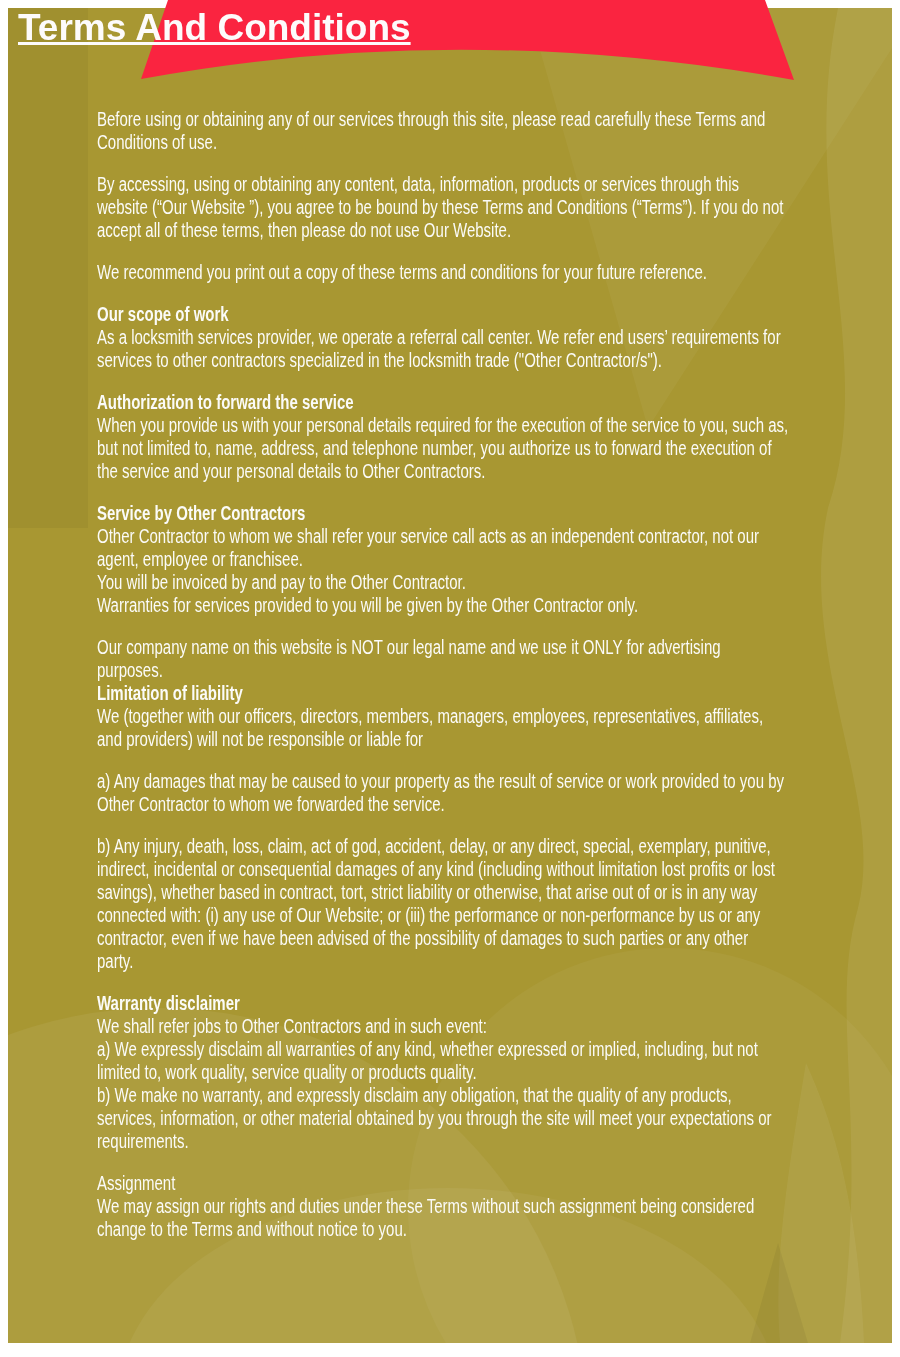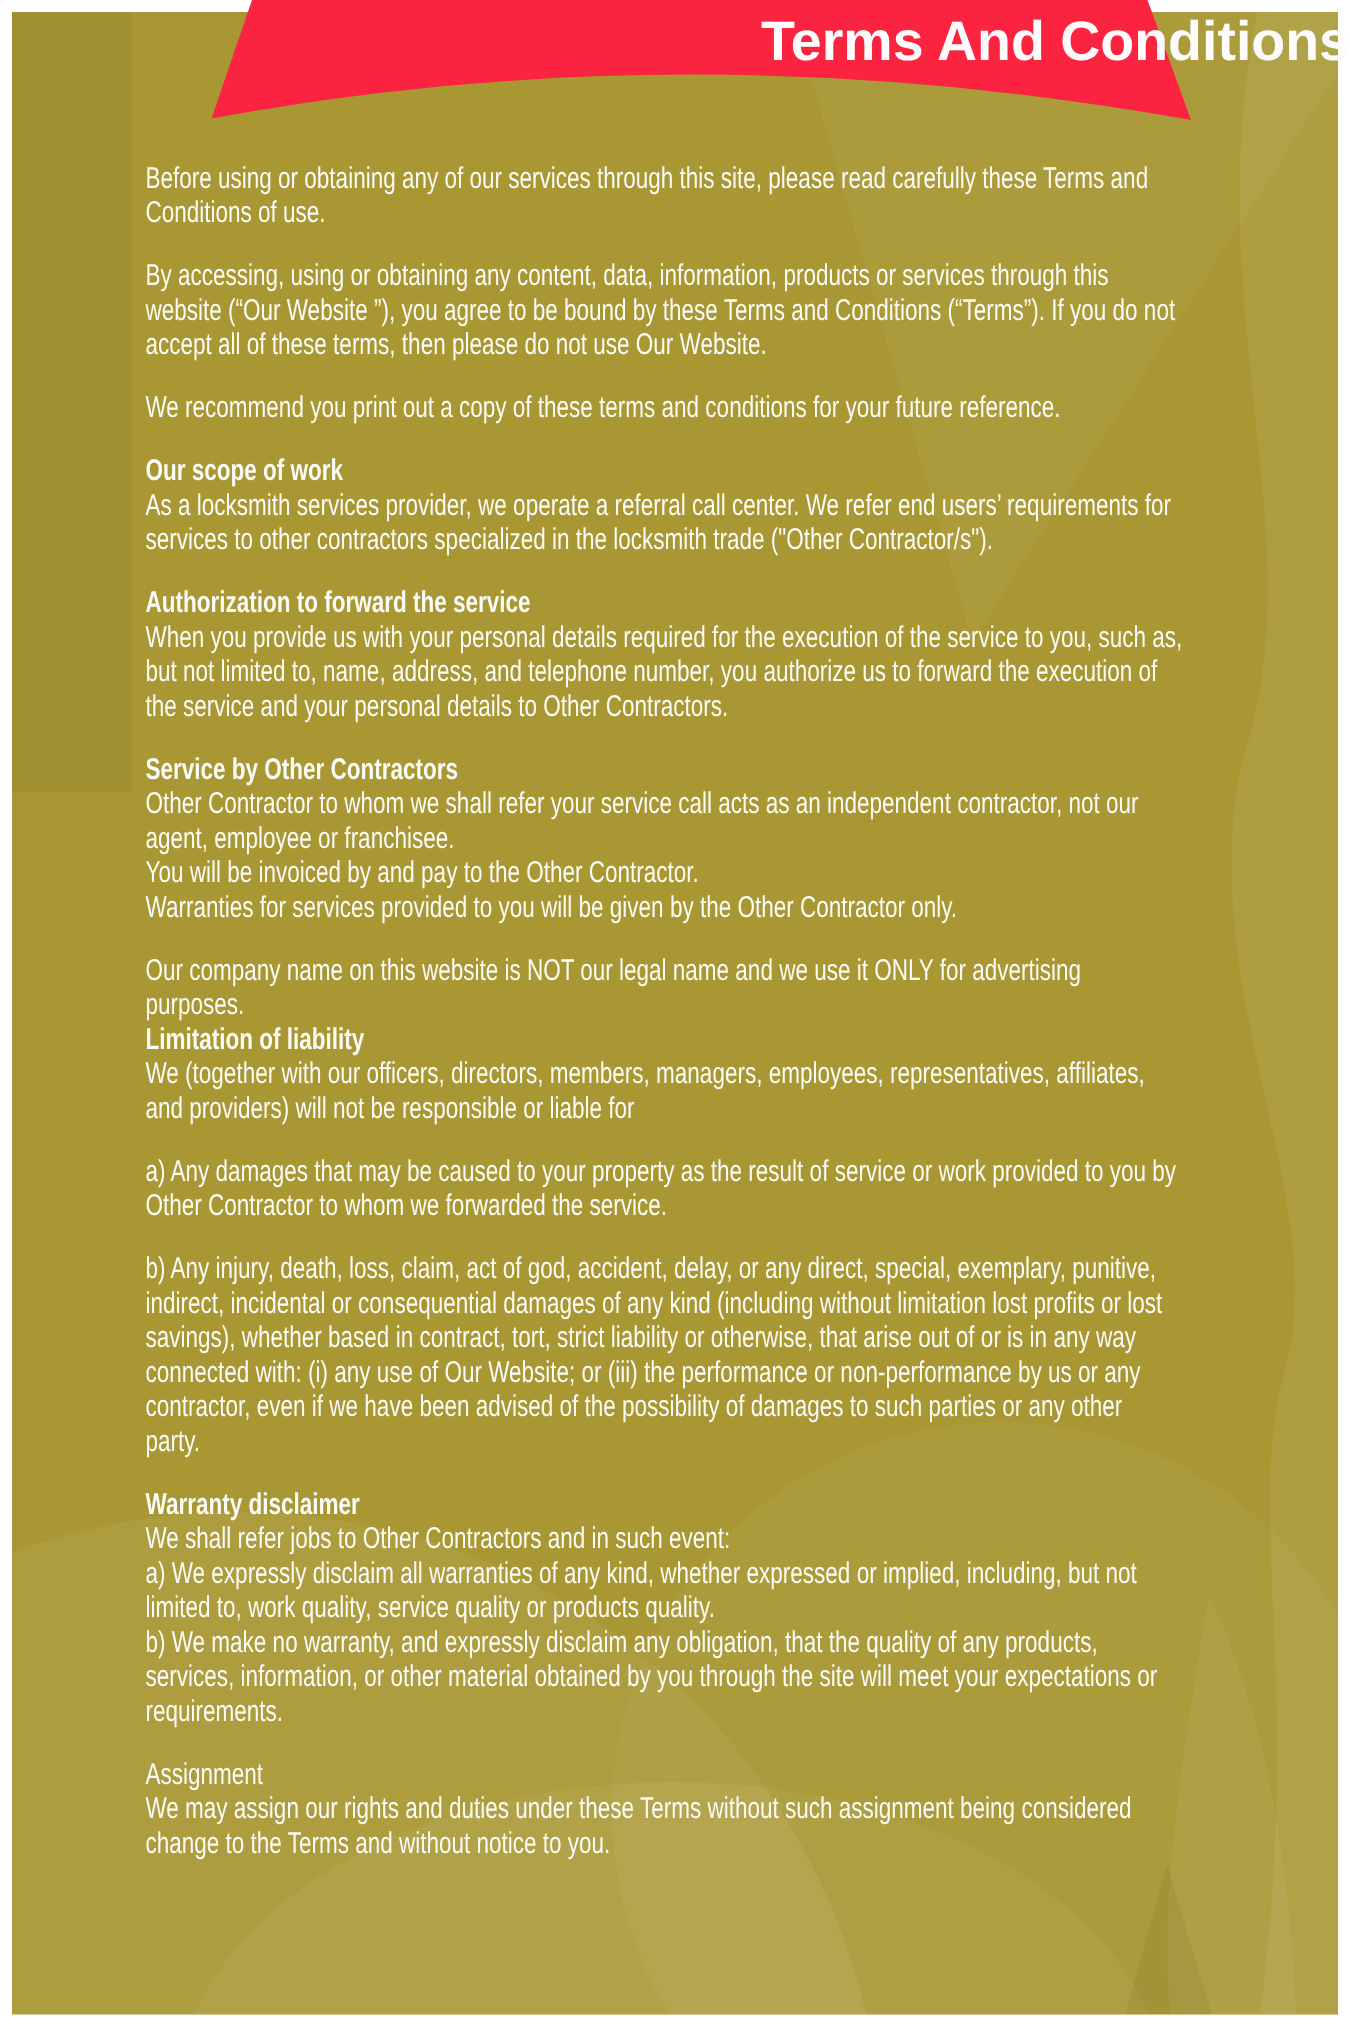--- a/index.html
+++ b/index.html
@@ -26,26 +26,27 @@
     left: 0; top: 0;
     width: 900px; height: 92px;
     z-index: 2;
     pointer-events: none;
   }
   .title {
     position: absolute;
     left: 0; top: 7px;
     width: 900px;
     padding-left: 18px;
-    text-align: right;
+    text-align: left;
     z-index: 3;
     color: #fdfbfb;
     font-size: 37px;
     font-weight: bold;
     letter-spacing: 0px;
+    text-decoration: underline;
   }
 
   
   .content {
     position: absolute;
     left: 97px; top: 108px;
     width: 922px;               
     transform: scaleX(0.75);
     transform-origin: 0 0;
     z-index: 3;

